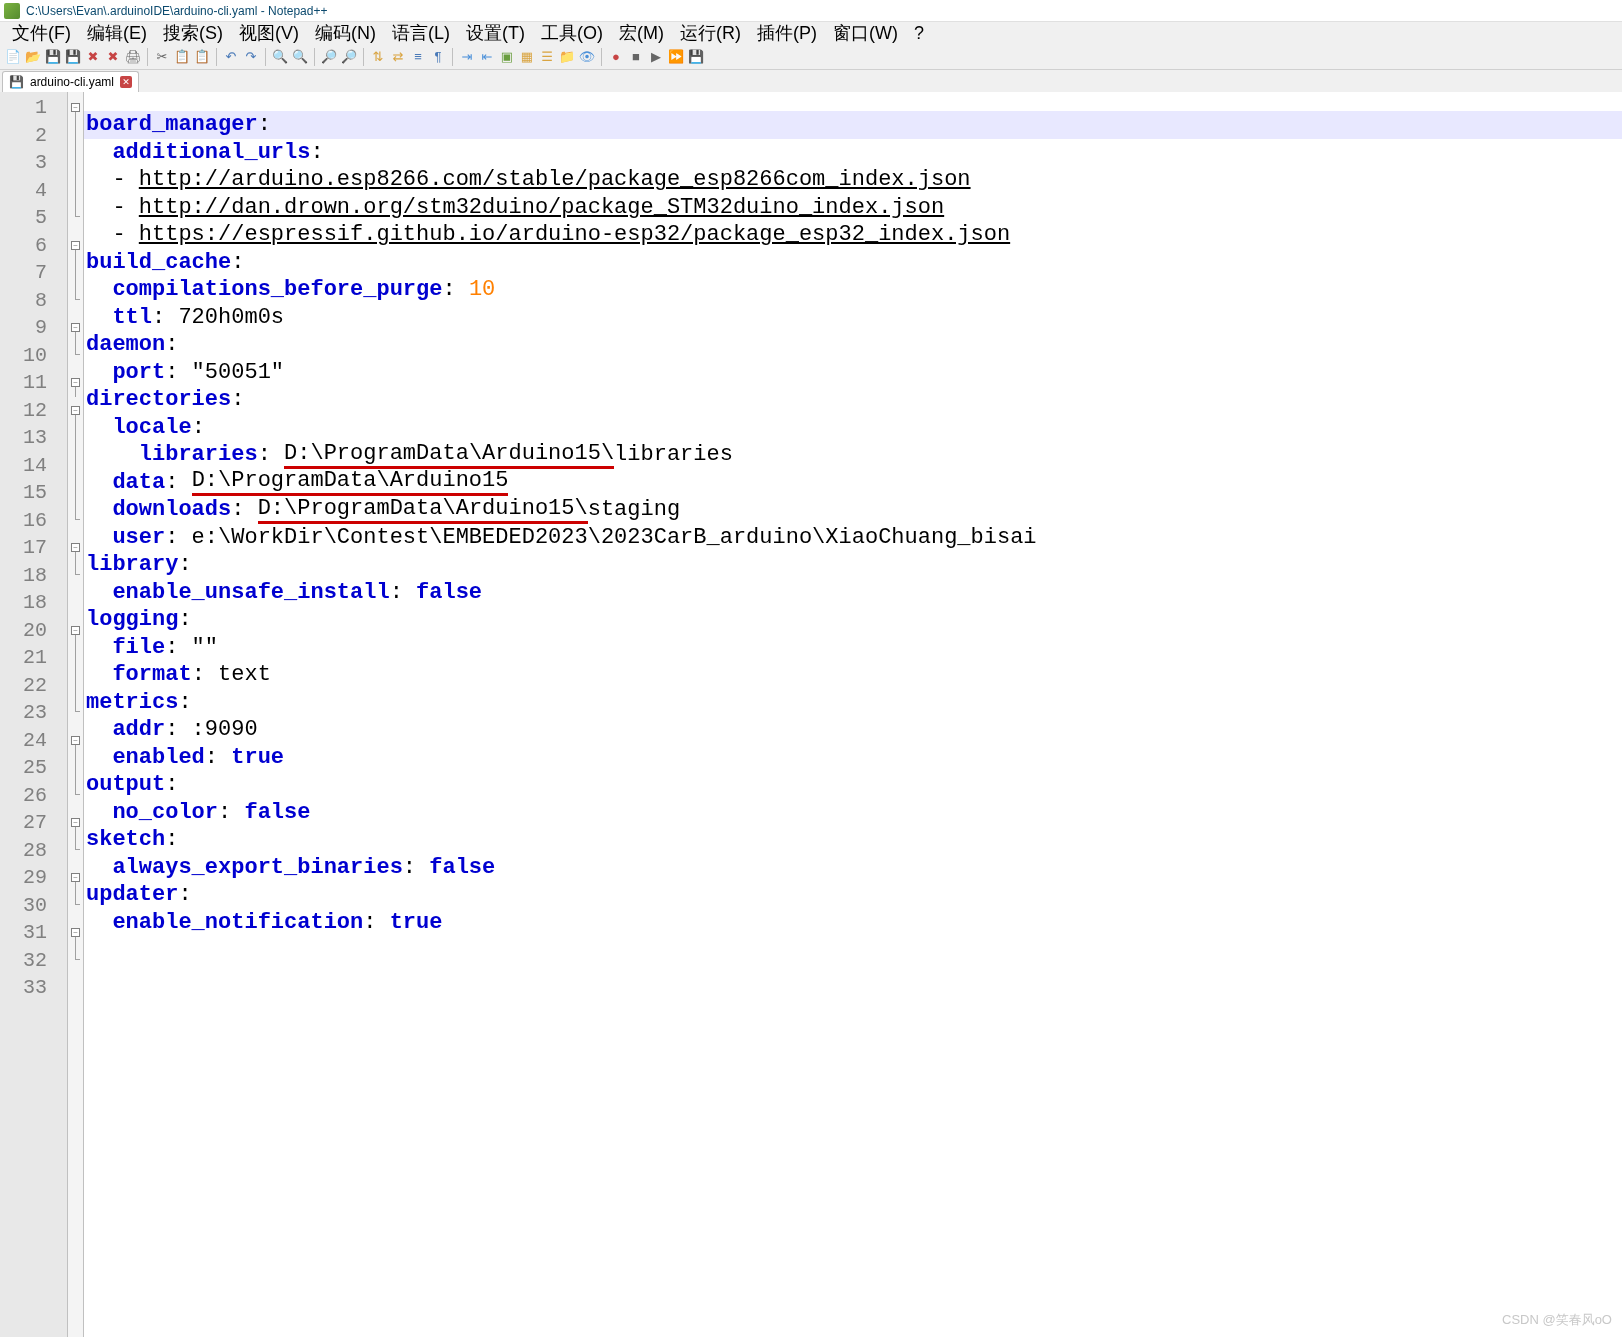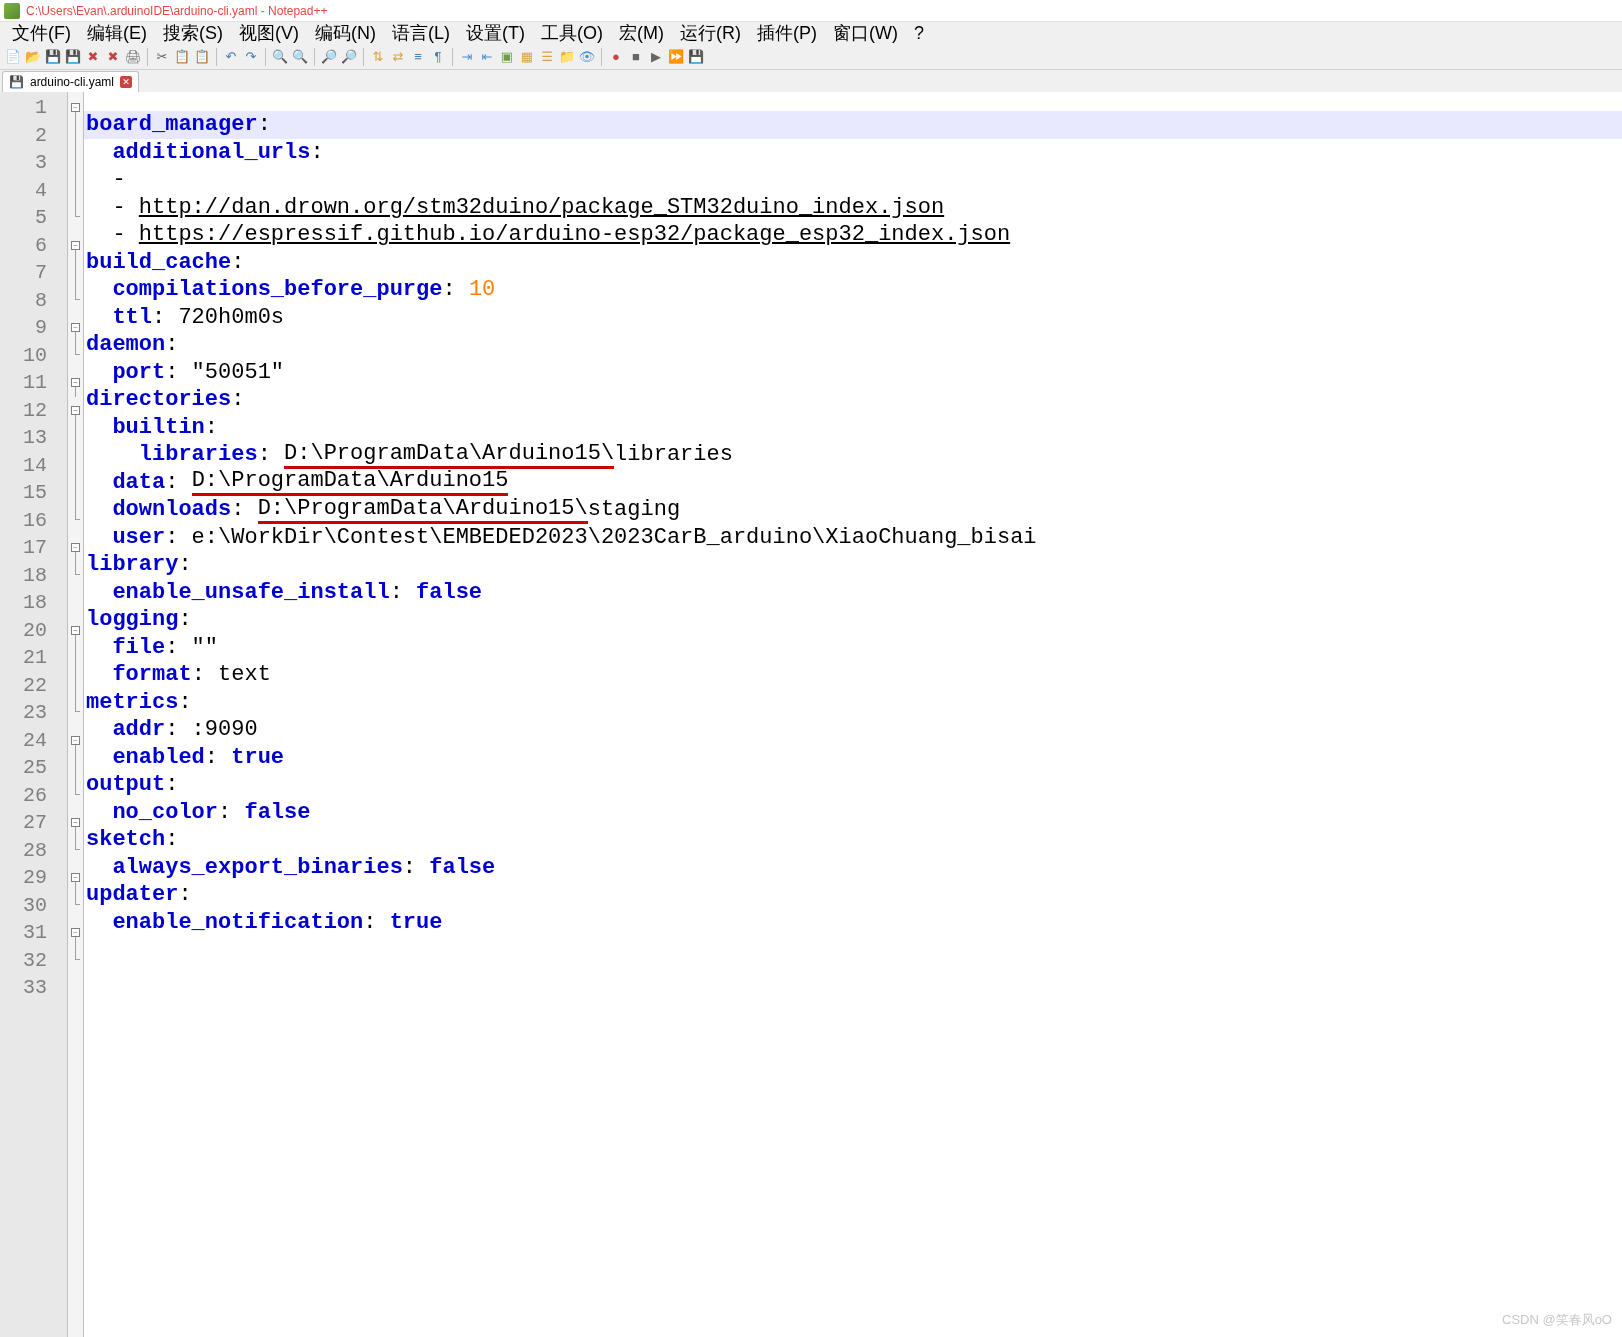--- a/index.html
+++ b/index.html
@@ -16,21 +16,21 @@
       align-items: center;
       padding-left: 4px;
       border-bottom: 1px solid #e0e0e0;
     }
     .title-bar-icon {
       width: 16px; height: 16px;
       background: linear-gradient(135deg, #7cb342, #558b2f);
       margin-right: 6px;
       border-radius: 2px;
     }
-    .title-text { color: #ef4444; font-size: 12px; }
+    .title-text { color: #0c4a6e; font-size: 12px; }
     .menu-bar {
       background: #f0f0f0;
       height: 22px;
       display: flex;
       align-items: center;
       padding-left: 6px;
       gap: 4px;
     }
     .menu-item {
       padding: 2px 6px;
@@ -397,30 +397,30 @@
         <div class="fold-line-v" style="top: 18px; height: 10px;"></div>
       </div>
       <div class="fold-cell">
         <div class="fold-end"></div>
       </div>
       <div class="fold-cell"></div>
     </div>
   <div class="code-area" id="code">
       <div class="code-line highlight-line"><span class="k">board_manager</span><span class="t">:</span></div>
       <div class="code-line"><span class="t">  </span><span class="k">additional_urls</span><span class="t">:</span></div>
-      <div class="code-line"><span class="t">  - </span></div>
+      <div class="code-line"><span class="t">  - </span><span class="lnk">http://arduino.esp8266.com/stable/package_esp8266com_index.json</span></div>
       <div class="code-line"><span class="t">  - </span><span class="lnk">http://dan.drown.org/stm32duino/package_STM32duino_index.json</span></div>
       <div class="code-line"><span class="t">  - </span><span class="lnk">https://espressif.github.io/arduino-esp32/package_esp32_index.json</span></div>
       <div class="code-line"><span class="k">build_cache</span><span class="t">:</span></div>
       <div class="code-line"><span class="t">  </span><span class="k">compilations_before_purge</span><span class="t">: </span><span class="n">10</span></div>
       <div class="code-line"><span class="t">  </span><span class="k">ttl</span><span class="t">: 720h0m0s</span></div>
       <div class="code-line"><span class="k">daemon</span><span class="t">:</span></div>
       <div class="code-line"><span class="t">  </span><span class="k">port</span><span class="t">: "50051"</span></div>
       <div class="code-line"><span class="k">directories</span><span class="t">:</span></div>
-      <div class="code-line"><span class="t">  </span><span class="k">builtin</span><span class="t">:</span></div>
+      <div class="code-line"><span class="t">  </span><span class="k">locale</span><span class="t">:</span></div>
       <div class="code-line"><span class="t">    </span><span class="k">libraries</span><span class="t">: </span><span class="redline">D:\ProgramData\Arduino15\</span><span class="t">libraries</span></div>
       <div class="code-line"><span class="t">  </span><span class="k">data</span><span class="t">: </span><span class="redline">D:\ProgramData\Arduino15</span></div>
       <div class="code-line"><span class="t">  </span><span class="k">downloads</span><span class="t">: </span><span class="redline">D:\ProgramData\Arduino15\</span><span class="t">staging</span></div>
       <div class="code-line"><span class="t">  </span><span class="k">user</span><span class="t">: e:\WorkDir\Contest\EMBEDED2023\2023CarB_arduino\XiaoChuang_bisai</span></div>
       <div class="code-line"><span class="k">library</span><span class="t">:</span></div>
       <div class="code-line"><span class="t">  </span><span class="k">enable_unsafe_install</span><span class="t">: </span><span class="k">false</span></div>
       <div class="code-line"><span class="k">logging</span><span class="t">:</span></div>
       <div class="code-line"><span class="t">  </span><span class="k">file</span><span class="t">: ""</span></div>
       <div class="code-line"><span class="t">  </span><span class="k">format</span><span class="t">: text</span></div>
       <div class="code-line"><span class="k">metrics</span><span class="t">:</span></div>

